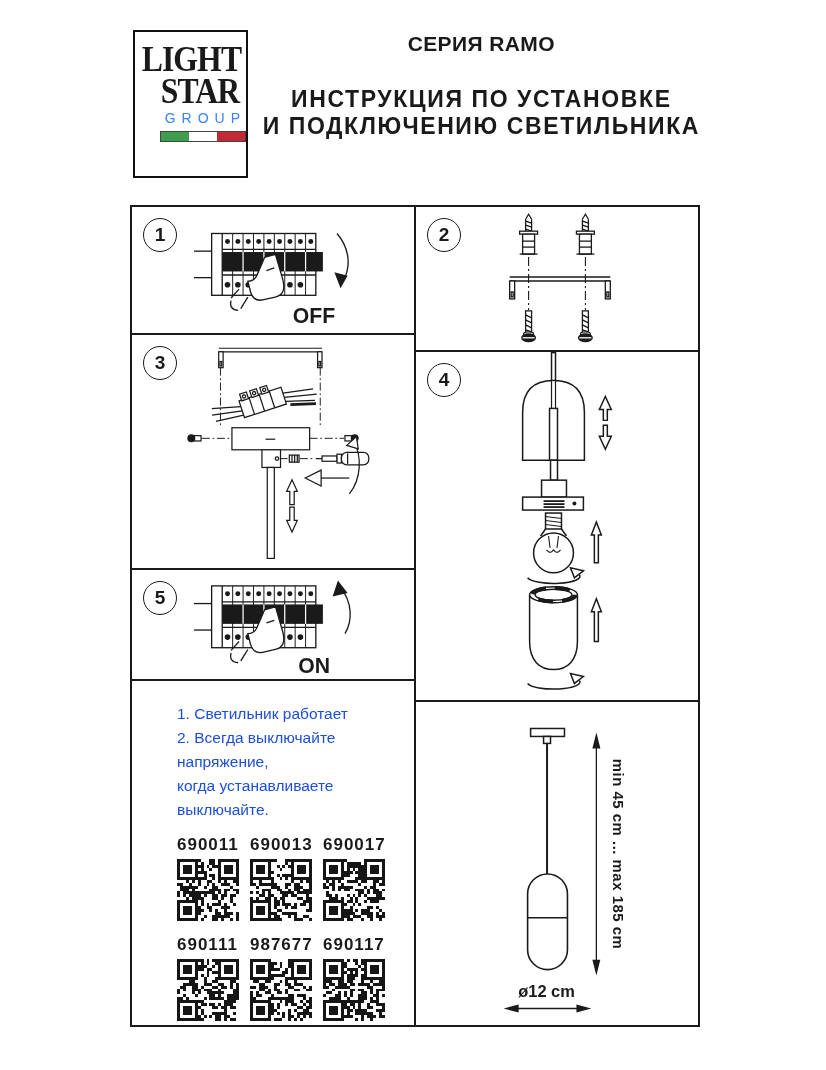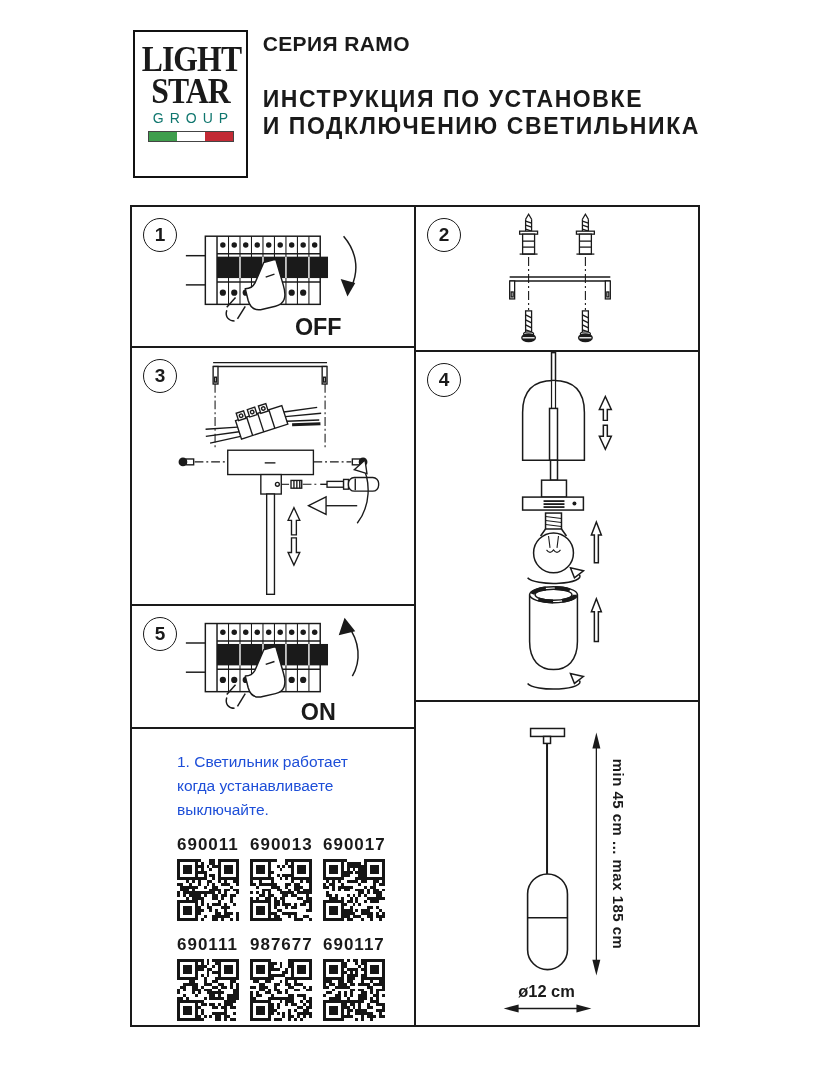--- a/index.html
+++ b/index.html
@@ -6,35 +6,35 @@
   html,body { background:#fff; }
   body {
     width:826px; height:1070px; position:relative;
     font-family:"Liberation Sans", sans-serif; color:#1a1a1a;
   }
   .page { position:absolute; inset:0; background:#fff; overflow:hidden; }
 
   
   .logo-box {
     position:absolute; left:133px; top:30px; width:115px; height:148px;
-    border:2px solid #111; text-align:center; padding-top:11px;
+    border:2px solid #111; text-align:right; padding-top:11px;
   }
   .logo-word {
     font-family:"Liberation Serif", serif; font-weight:700;
     font-size:36px; line-height:32px; letter-spacing:-1px;
     transform:scaleX(.88); transform-origin:center;
   }
   .logo-group {
     margin-top:3px; font-size:14px; font-weight:400;
-    letter-spacing:6px; text-indent:6px; color:#0f766e;
+    letter-spacing:6px; text-indent:6px; color:#3b82f6;
   }
   .logo-flag { margin-top:5px; display:inline-block; border:1px solid #444; line-height:0; }
 
   
-  .header { position:absolute; right:126px; top:31px; text-align:left; }
+  .header { position:absolute; right:126px; top:31px; text-align:center; }
   .h-series { font-size:21px; font-weight:700; line-height:26px; letter-spacing:.4px; }
   .h-title  { font-size:23px; font-weight:700; line-height:27px; letter-spacing:1.6px; }
   .h-gap { height:29px; }
 
   
   .grid {
     position:absolute; left:130px; top:205px; width:570px; height:822px;
     border:2px solid #1a1a1a; display:flex; background:#fff;
   }
   .col { flex:1; display:flex; flex-direction:column; }
@@ -264,20 +264,21 @@
             <path d="M223,72 c9,-15 8,-36 -5,-52"></path>
             <polygon points="215,12 209,30 226,26" fill="#1a1a1a" stroke="none"></polygon>
           </g>
           <text class="step-label" x="170" y="117" font-size="24">ON</text>
         </svg>
       </section>
 
       <section class="panel last">
         <div class="notes">
           <div>1. Светильник работает</div>
+          <div>2. Всегда выключайте напряжение,</div>
           <div>когда устанавливаете выключайте.</div>
         </div>
         <div class="qr-grid">
           <div class="qr-cell">
             <div class="qr-num">690011</div>
             <div class="qr"><svg viewBox="0 0 21 21" width="62" height="62" shape-rendering="crispEdges" fill="#161616">
                   <rect x="0" y="0" width="1" height="1"></rect>
                   <rect x="1" y="0" width="1" height="1"></rect>
                   <rect x="2" y="0" width="1" height="1"></rect>
                   <rect x="3" y="0" width="1" height="1"></rect>

